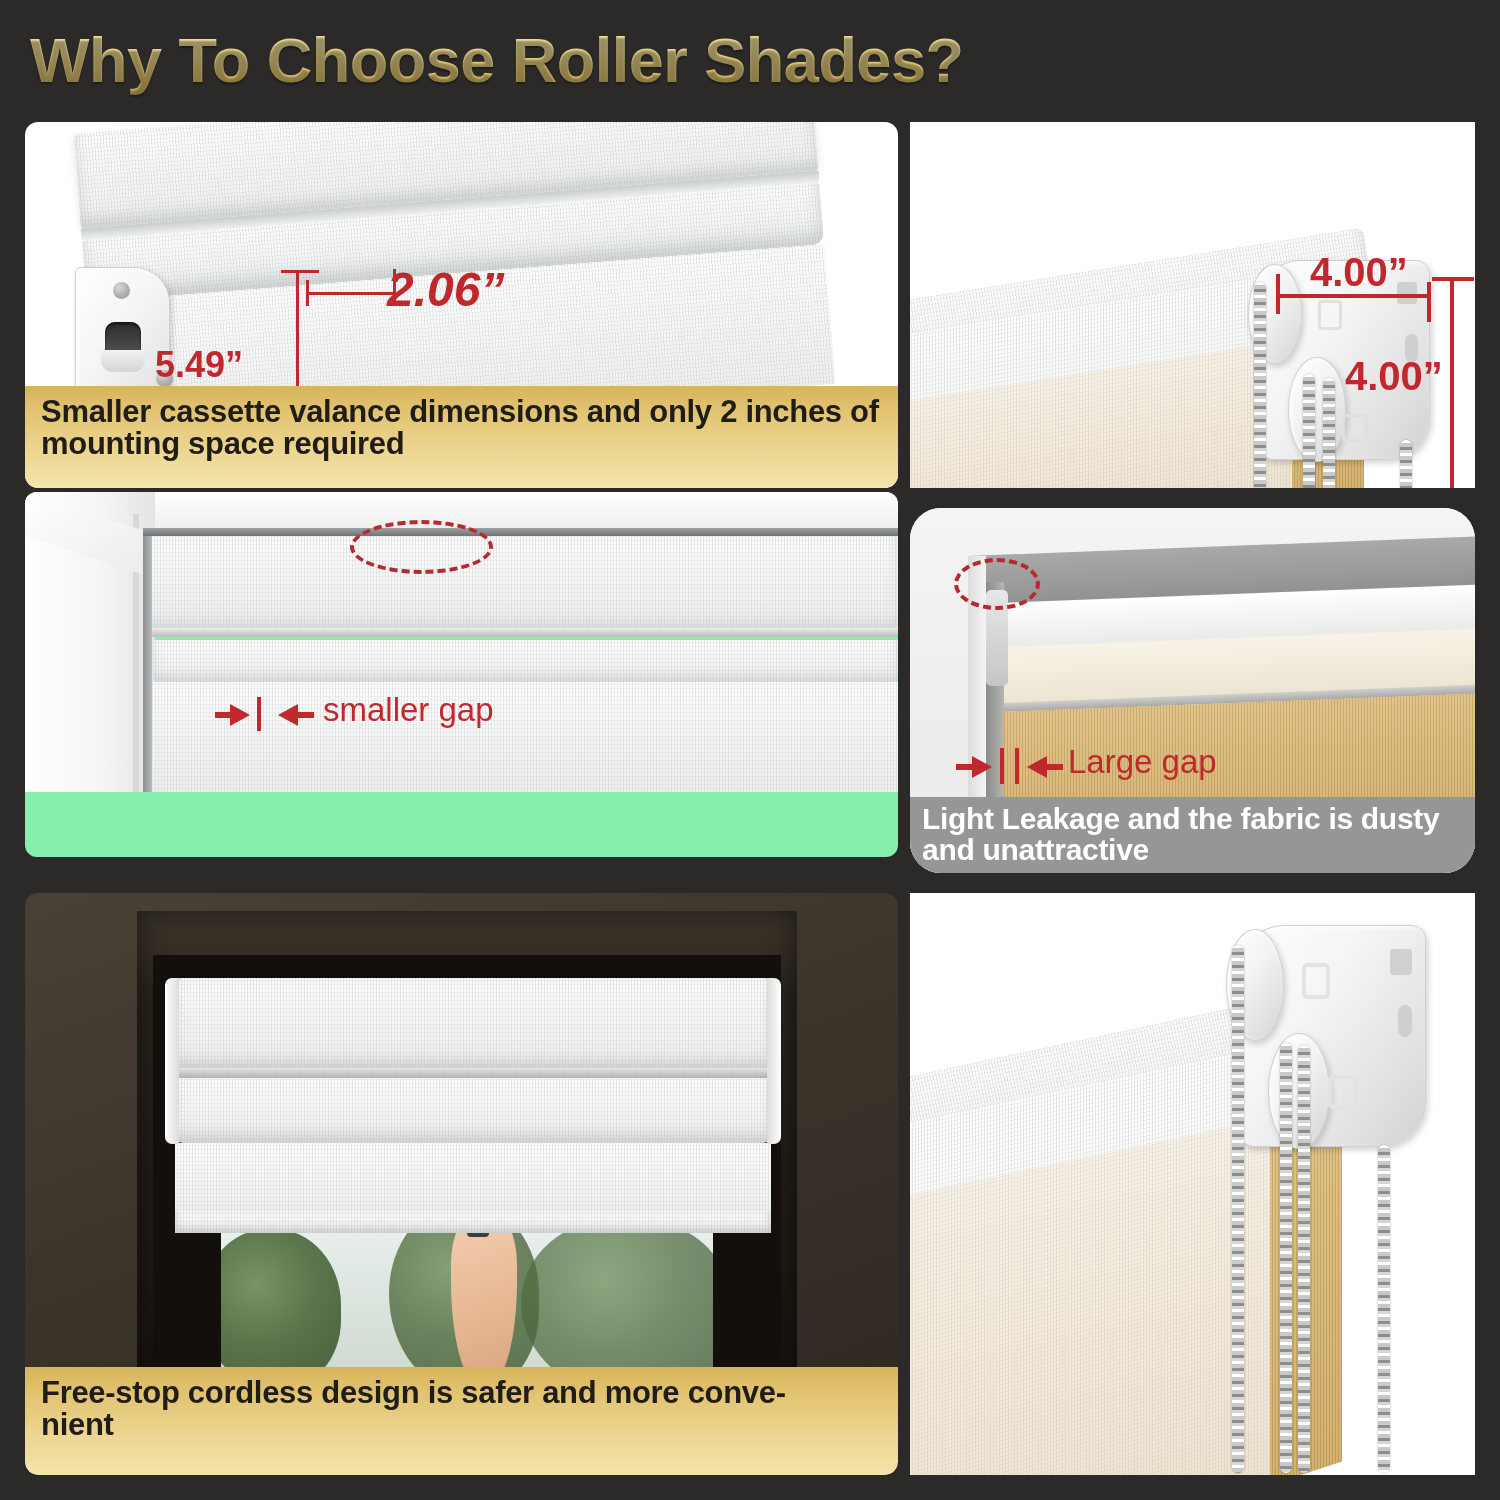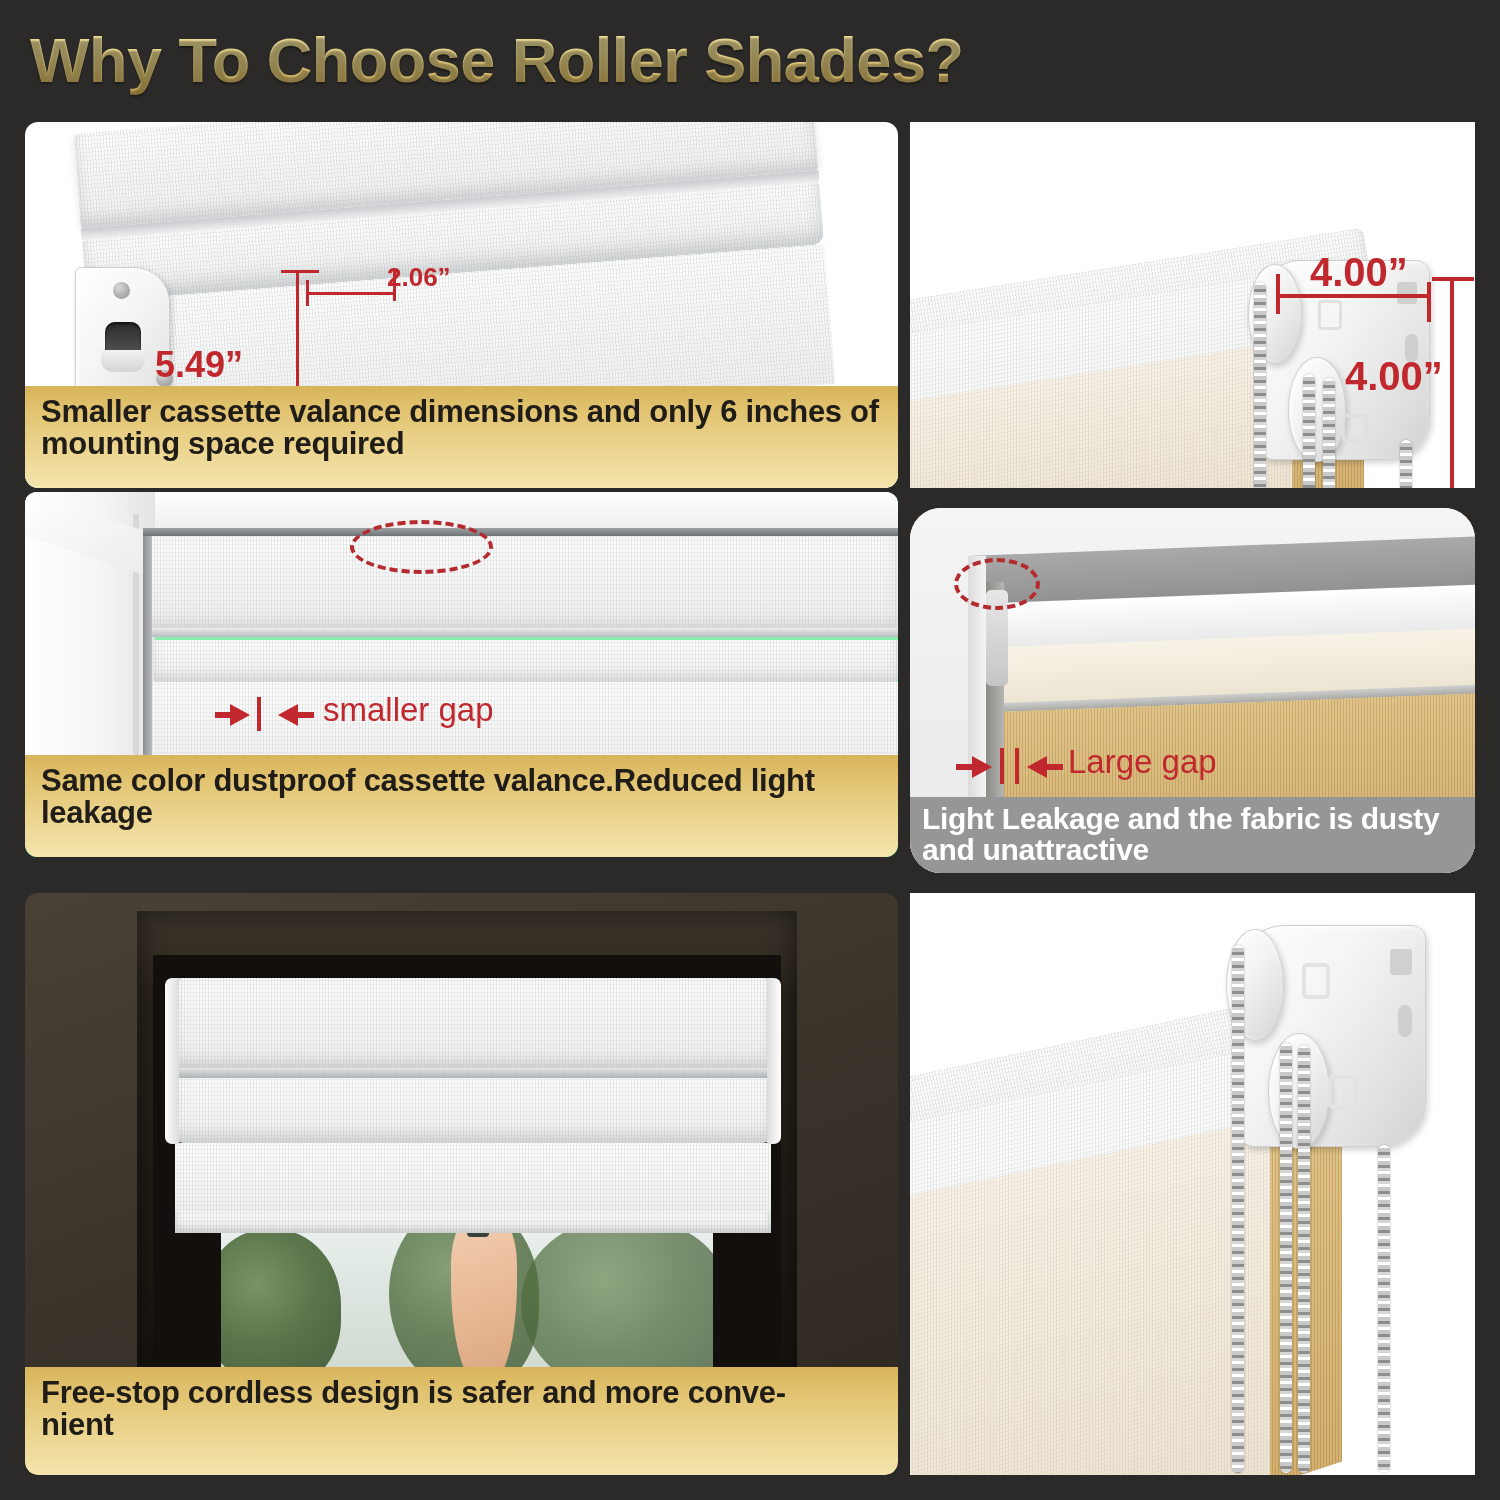--- a/index.html
+++ b/index.html
@@ -183,25 +183,25 @@
                   background:radial-gradient(circle at 35% 30%,#f0f0f0,#b6b6b6);"></div>
 
       <div class="dim-line" style="left:271px; top:148px; width:3px; height:205px;"></div>
       <div class="dim-line" style="left:256px; top:148px; width:38px; height:3px;"></div>
       <div class="dim-line" style="left:256px; top:350px; width:38px; height:3px;"></div>
       <div class="dim-label" style="left:130px; top:222px; font-size:36px;">5.49”</div>
 
       <div class="dim-line" style="left:281px; top:170px; width:90px; height:3px;"></div>
       <div class="dim-line" style="left:281px; top:158px; width:3px; height:26px;"></div>
       <div class="dim-line" style="left:368px; top:147px; width:3px; height:32px;"></div>
-      <div class="dim-label" style="left:362px; top:140px; font-size:26px;">2.06”</div>
+      <div class="dim-label" style="left:362px; top:140px; font-size:48px;font-style:italic;">2.06”</div>
     </div>
 
     <div class="caption gold">
-      <span>Smaller cassette valance dimensions and only 6 inches of mounting space required</span>
+      <span>Smaller cassette valance dimensions and only 2 inches of mounting space required</span>
     </div>
   </div>
 
   <div class="panel right" style="left:910px; top:122px; width:565px; height:366px; background:#ffffff;">
 
     <div class="photo">
 
       <div class="fab-white" style="position:absolute; left:-40px; top:105px; width:500px; height:88px;
            transform:rotate(-9deg); transform-origin:right center; border-radius:8px;
            box-shadow:inset 0 -10px 16px rgba(170,175,178,0.40);"></div>
@@ -277,23 +277,20 @@
       <div class="dash-ellipse" style="left:325px; top:28px; width:143px; height:54px;"></div>
 
       <div class="arrow-r" style="left:205px; top:212px;"></div>
       <div class="dim-line" style="left:190px; top:220px; width:18px; height:6px;"></div>
       <div class="dim-line" style="left:232px; top:205px; width:4px; height:34px;"></div>
       <div class="arrow-l" style="left:253px; top:212px;"></div>
       <div class="dim-line" style="left:271px; top:220px; width:18px; height:6px;"></div>
       <div class="gap-label" style="left:298px; top:199px;">smaller gap</div>
     </div>
 
-    <div class="caption gold">
-      <span>Same color dustproof cassette valance.Reduced light leakage</span>
-    </div>
   </div>
 
   <div class="panel right" style="left:910px; top:508px; width:565px; height:365px; background:#f0f0f0;border-radius:31px;">
 
     <div class="photo">
 
       <div style="position:absolute; inset:0; background:linear-gradient(180deg,#f4f4f4,#e9e9e9);"></div>
 
       <div style="position:absolute; left:58px; top:48px; width:510px; height:56px;
                   background:linear-gradient(180deg,#a9a9a9,#8e8e8e); transform:skewY(-2.2deg);

